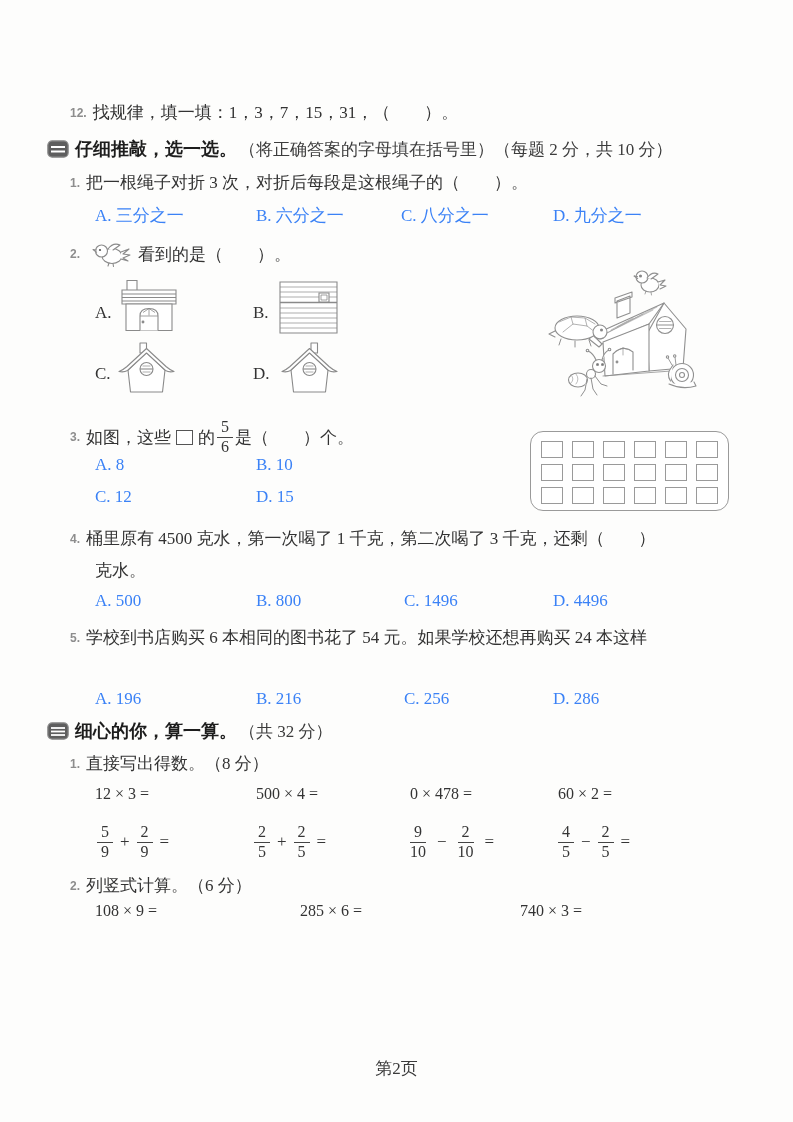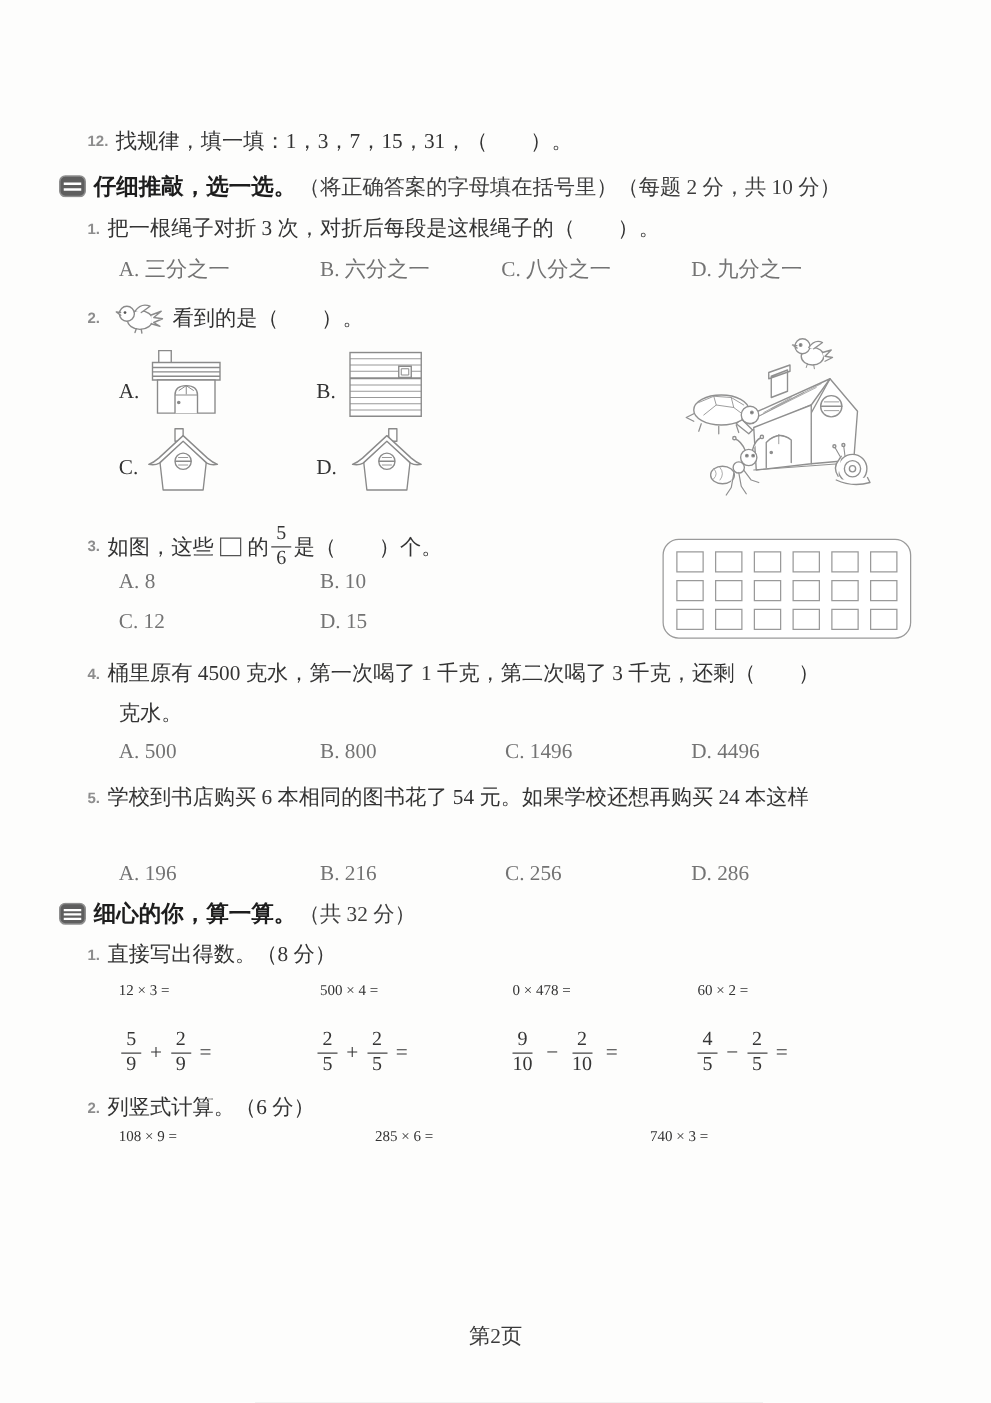--- a/index.html
+++ b/index.html
@@ -15,29 +15,29 @@
     font-family:"Liberation Sans","DejaVu Sans",sans-serif;
     font-weight:bold;color:#8d8d8d;margin-right:6px;font-size:12px;
   }
   .qtext{color:#333;}
   .sec-header{display:flex;align-items:center;}
   .sec-title{
     font-family:"Liberation Sans","DejaVu Sans",sans-serif;
     font-weight:bold;color:#1d1d1d;font-size:18px;margin-left:6px;text-align:center;
   }
   .sec-note{color:#3c3c3c;font-size:17px;margin-left:2px;}
-  .opt{white-space:nowrap;color:#737373;}
+  .opt{white-space:nowrap;color:#3b82f6;}
   .optletter{color:#333;}
   .frac{display:inline-flex;flex-direction:column;align-items:center;
     vertical-align:middle;line-height:1.05;font-size:16px;margin:0 2px;}
   .fnum{padding:0 4px 1px;border-bottom:1.4px solid #444;}
   .fden{padding:1px 4px 0;}
   .fop{margin:0 5px;font-size:17px;}
   .feq{margin-left:5px;font-size:17px;}
-  .mathitem{font-size:12px;color:#333;white-space:nowrap;}
+  .mathitem{font-size:16px;color:#333;white-space:nowrap;}
   .sq-symbol{
     display:inline-block;width:15px;height:13px;border:1.6px solid #555;
     margin:0 5px;vertical-align:-1px;background:#fff;
   }
   .grid-box{
     border:1.6px solid #9a9a9a;border-radius:13px;
     display:grid;grid-template-columns:repeat(6,22px);
     grid-auto-rows:17px;gap:6px 9px;padding:9px 10px;
     box-sizing:border-box;background:#fff;
   }

